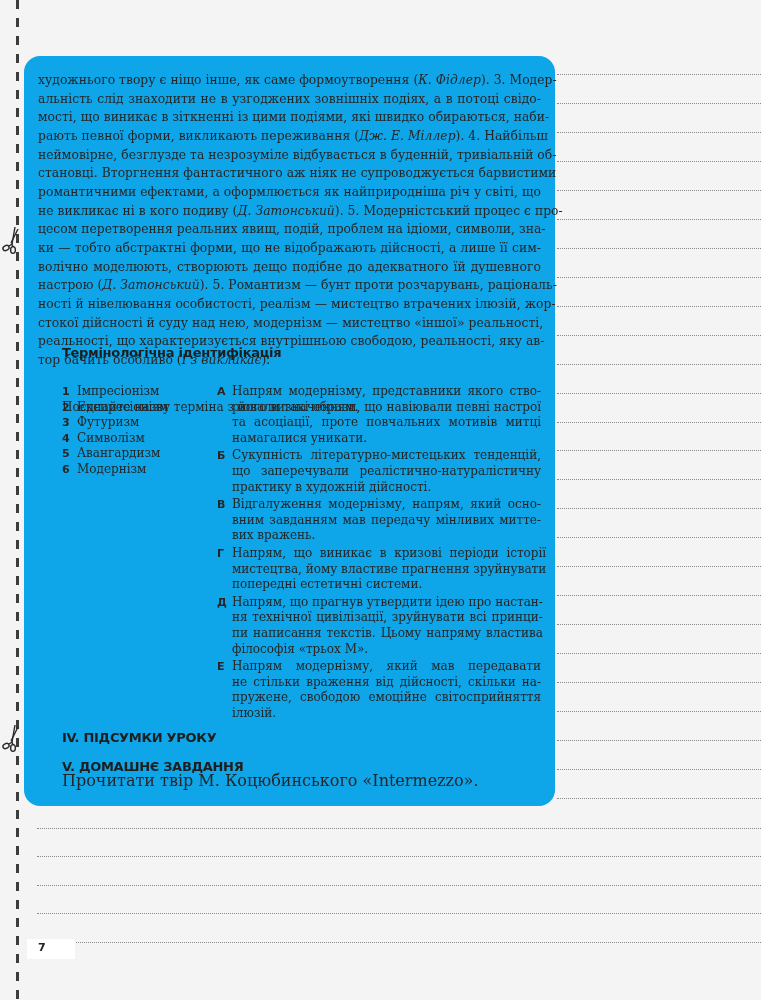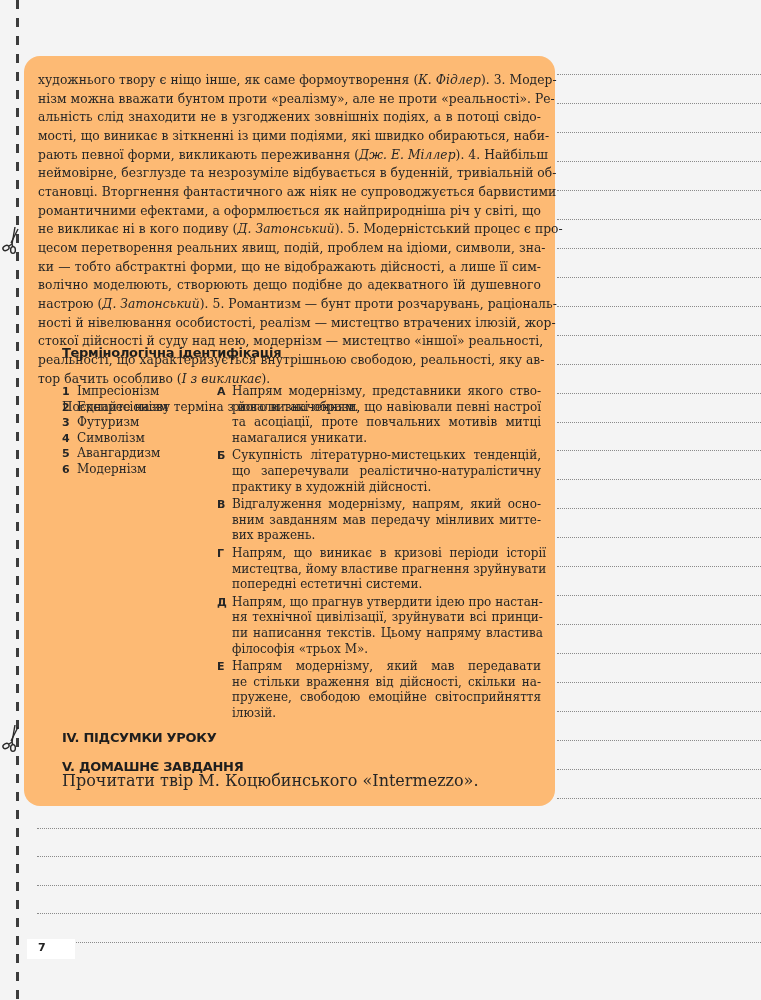--- a/index.html
+++ b/index.html
@@ -18,21 +18,21 @@
     position: absolute; left: 1px; width: 22px; height: 30px;
   }
   
   .dotline {
     position: absolute; height: 0;
     border-top: 1.3px dotted #8a8a8a;
   }
   
   .card {
     position: absolute; left: 24px; top: 56px; width: 531px; height: 750px;
-    background: #fdba74; border-radius: 16px; text-decoration: underline;
+    background: #0ea5e9; border-radius: 16px; text-decoration: underline;
   }
   .body-text {
     position: absolute; left: 14px; top: 15px; width: 503px;
     font-size: 12.3px; line-height: 18.65px;
     text-align: justify; letter-spacing: 0.05px;
   }
   .body-text .line { display: block; white-space: nowrap; text-align-last: justify; text-align: justify; }
   .body-text .line.last { text-align-last: left; }
   .body-text i { font-style: italic; }
   .section-heading {
@@ -130,21 +130,20 @@
 
 <div class="dotline" style="left:37px; top:828px; width:724px;"></div>
 <div class="dotline" style="left:37px; top:856px; width:724px;"></div>
 <div class="dotline" style="left:37px; top:885px; width:724px;"></div>
 <div class="dotline" style="left:37px; top:913px; width:724px;"></div>
 <div class="dotline" style="left:76px; top:942px; width:685px;"></div>
 
 <div class="card">
   <div class="body-text" id="body-text">
       <span class="line"><span>художнього твору є ніщо інше, як саме формоутворення (</span><i>К. Фідлер</i><span>). 3. Модер-</span></span>
-      <span class="line"><span>нізм можна вважати бунтом проти «реалізму», але не проти «реальності». Ре-</span></span>
       <span class="line"><span>альність слід знаходити не в узгоджених зовнішніх подіях, а в потоці свідо-</span></span>
       <span class="line"><span>мості, що виникає в зіткненні із цими подіями, які швидко обираються, наби-</span></span>
       <span class="line"><span>рають певної форми, викликають переживання (</span><i>Дж. Е. Міллер</i><span>). 4. Найбільш</span></span>
       <span class="line"><span>неймовірне, безглузде та незрозуміле відбувається в буденній, тривіальній об-</span></span>
       <span class="line"><span>становці. Вторгнення фантастичного аж ніяк не супроводжується барвистими</span></span>
       <span class="line"><span>романтичними ефектами, а оформлюється як найприродніша річ у світі, що</span></span>
       <span class="line"><span>не викликає ні в кого подиву (</span><i>Д. Затонський</i><span>). 5. Модерністський процес є про-</span></span>
       <span class="line"><span>цесом перетворення реальних явищ, подій, проблем на ідіоми, символи, зна-</span></span>
       <span class="line"><span>ки — тобто абстрактні форми, що не відображають дійсності, а лише її сим-</span></span>
       <span class="line"><span>волічно моделюють, створюють дещо подібне до адекватного їй душевного</span></span>

